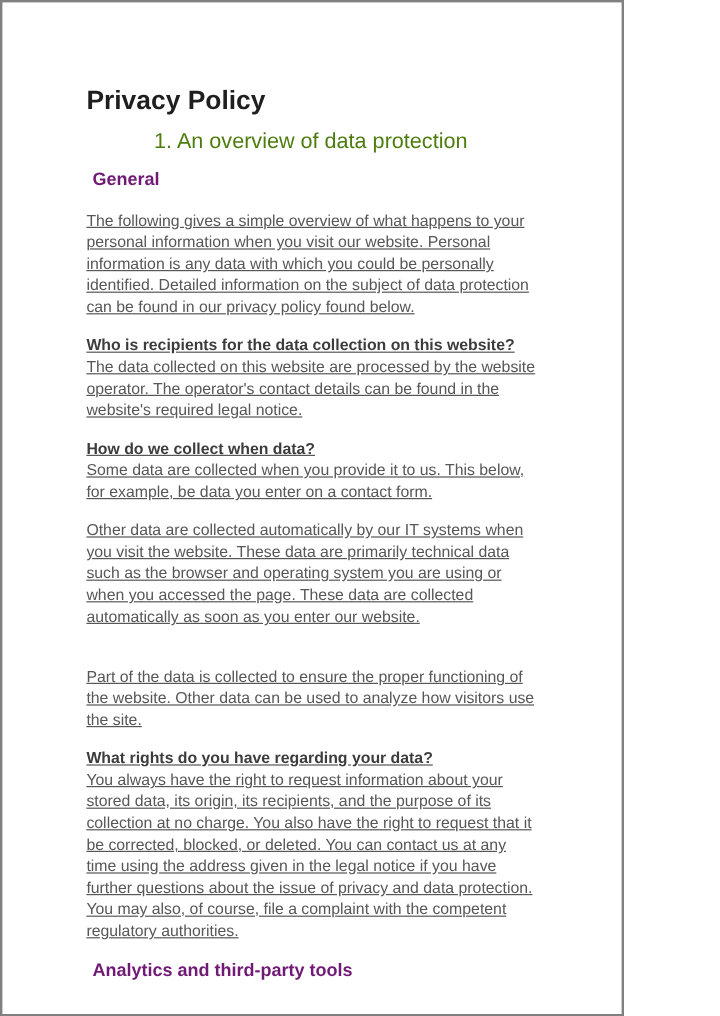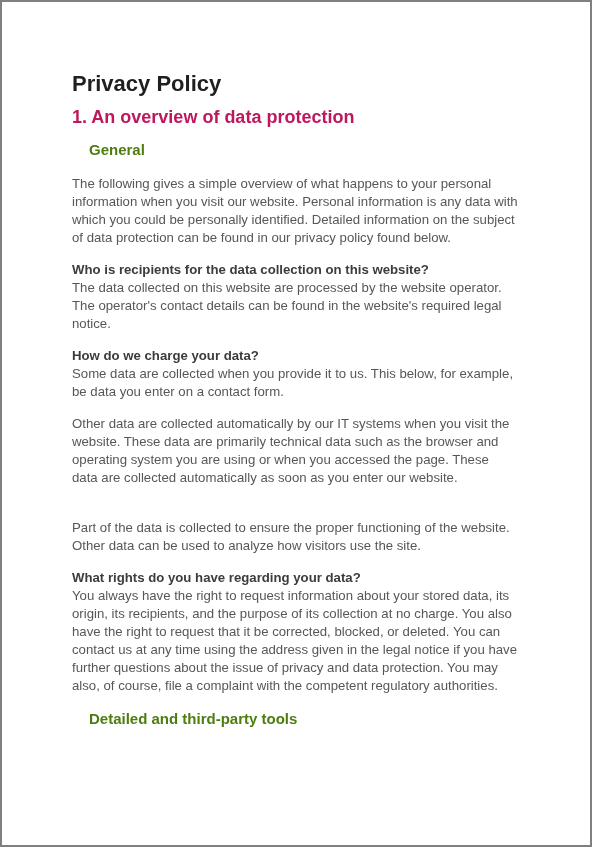--- a/index.html
+++ b/index.html
@@ -2,54 +2,56 @@
 <html><head>
 <meta charset="utf-8">
 <style>
   html, body {
     margin: 0;
     padding: 0;
     background: #ffffff;
   }
   .page {
     box-sizing: border-box;
-    width: 592px;
+    width: 520px;
     height: 847px;
     background: #ffffff;
     border: 2px solid #808080;
     padding: 69px 72px 30px 70px;
     overflow: hidden;
     font-family: "Liberation Sans", sans-serif;
   }
   h1.doc-title {
     font-size: 22px;
     line-height: 26px;
     font-weight: bold;
     color: #1f1f1f;
     margin: 0 0 9px 0;
   }
   h2.section-heading {
     font-size: 18px;
     line-height: 22px;
-    font-weight: bold;
-    color: #be185d;
+    font-weight: normal;
+    color: #4d7c0f;
     margin: 0 0 12px 0;
+    text-align: center;
   }
   h3.sub-heading {
     font-size: 15px;
     line-height: 19px;
     font-weight: bold;
-    color: #4d7c0f;
-    margin: 3px 0 16px 17px;
+    color: #701a75;
+    margin: 3px 0 16px 5px;
   }
   p.body-text {
     font-size: 13.2px;
     line-height: 18px;
     color: #575757;
     margin: 0 0 14px 0;
+    text-decoration: underline;
   }
   p.body-text strong {
     color: #3c3c3c;
     font-weight: bold;
   }
 </style>
 </head>
 <body>
 
 <div class="page">
@@ -62,32 +64,32 @@
 
   <p class="body-text">The following gives a simple overview of what happens to your personal information when you visit our website. Personal information is any data with which you could be personally identified. Detailed information on the subject of data protection can be found in our privacy policy found below.</p>
 
 
   <p class="body-text">
     <strong>Who is recipients for the data collection on this website?</strong><br>
     <span>The data collected on this website are processed by the website operator. The operator's contact details can be found in the website's required legal notice.</span>
   </p>
 
   <p class="body-text">
-    <strong>How do we charge your data?</strong><br>
+    <strong>How do we collect when data?</strong><br>
     <span>Some data are collected when you provide it to us. This below, for example, be data you enter on a contact form.</span>
   </p>
 
   <p class="body-text">Other data are collected automatically by our IT systems when you visit the website. These data are primarily technical data such as the browser and operating system you are using or when you accessed the page. These data are collected automatically as soon as you enter our website.</p>
 
   <p class="body-text">
     <br>
     <span>Part of the data is collected to ensure the proper functioning of the website. Other data can be used to analyze how visitors use the site.</span>
   </p>
 
   <p class="body-text">
     <strong>What rights do you have regarding your data?</strong><br>
     <span>You always have the right to request information about your stored data, its origin, its recipients, and the purpose of its collection at no charge. You also have the right to request that it be corrected, blocked, or deleted. You can contact us at any time using the address given in the legal notice if you have further questions about the issue of privacy and data protection. You may also, of course, file a complaint with the competent regulatory authorities.</span>
   </p>
 
-  <h3 class="sub-heading">Detailed and third-party tools</h3>
+  <h3 class="sub-heading">Analytics and third-party tools</h3>
 
 
 </div>
 
 </body></html>

